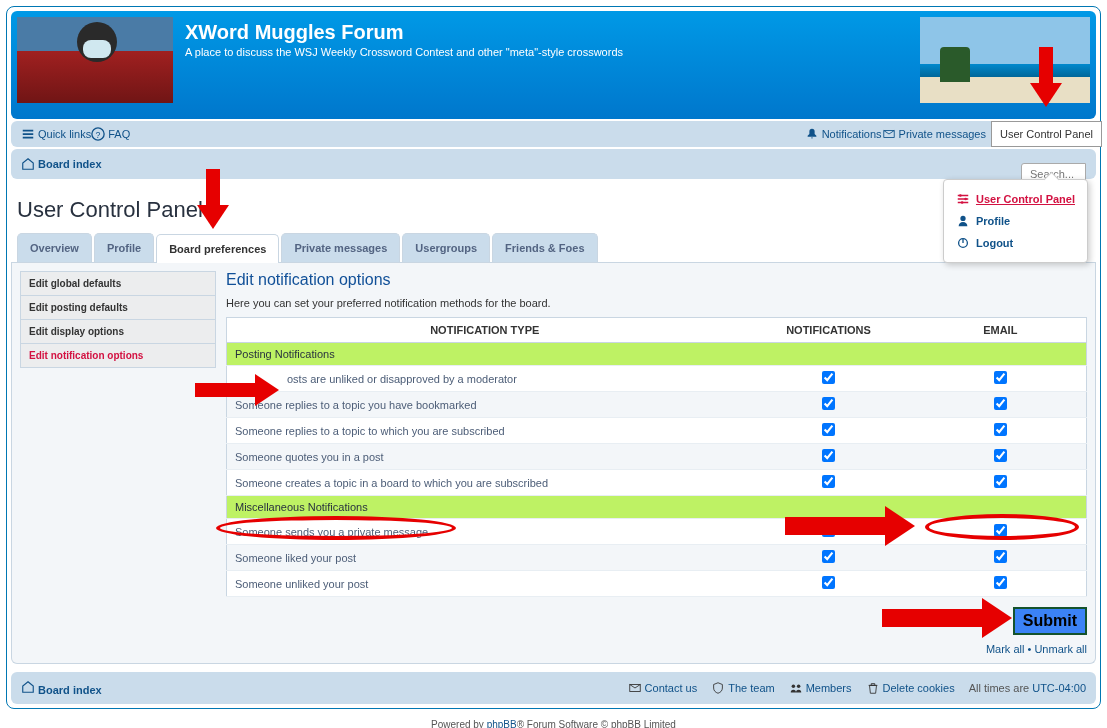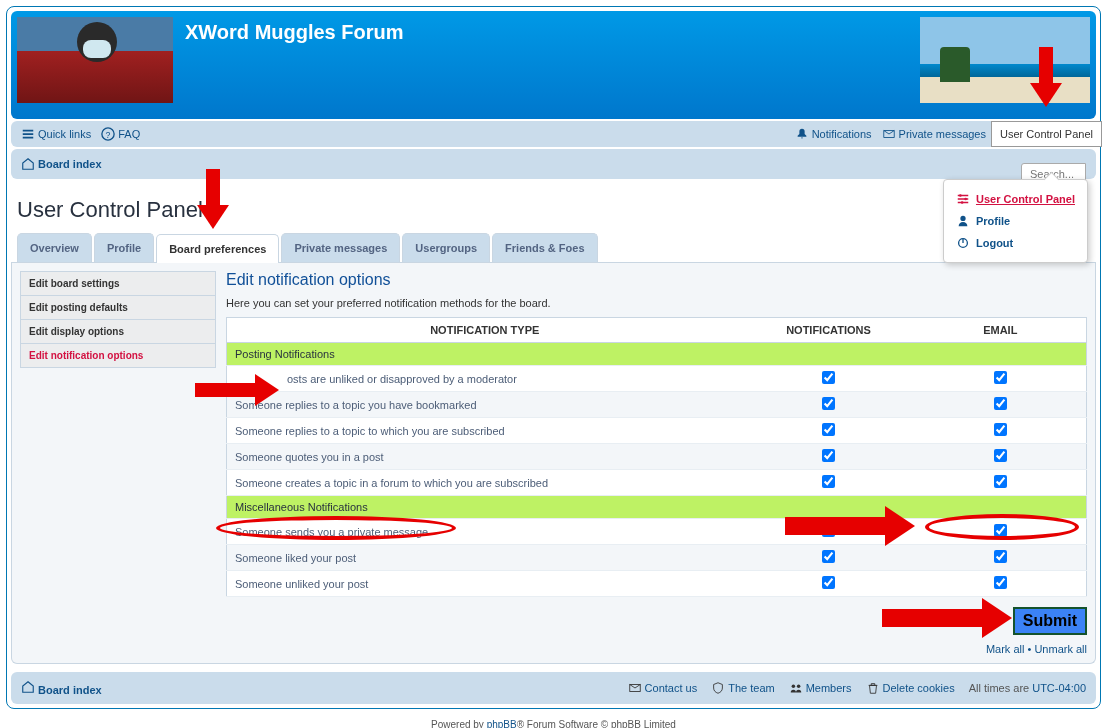--- a/index.html
+++ b/index.html
@@ -11,21 +11,21 @@
 .logo-inner { width: 100%; height: 100%; background: linear-gradient(to bottom, #4a7ba6 0%, #4a7ba6 40%, #a02020 40%, #701515 100%); }
 .logo-figure { position: absolute; left: 45px; top: 5px; width: 70px; height: 80px; }
 .logo-head { width: 40px; height: 40px; background: #2a2a2a; border-radius: 50%; margin: 0 auto; position: relative; }
 .logo-mask { width: 28px; height: 18px; background: #d0e8f0; border-radius: 8px; position: absolute; left: 6px; top: 18px; }
 .header-text { padding: 4px 12px; color: #fff; }
 .header-text h1 { font-family: "Trebuchet MS", Arial, sans-serif; font-size: 20px; font-weight: bold; }
 .header-text p { font-size: 11px; margin-top: 2px; }
 .header-img { position: absolute; right: 6px; top: 6px; width: 170px; height: 86px; background: linear-gradient(to bottom, #8ec5e8 0%, #8ec5e8 55%, #0088cc 55%, #006699 70%, #e8dfc5 70%, #e8dfc5 100%); }
 .header-img::before { content: ''; position: absolute; left: 20px; top: 30px; width: 30px; height: 35px; background: #2a5a2a; border-radius: 4px 4px 0 0; }
 .navbar { background: #cadceb; padding: 6px 10px; margin-top: 2px; border-radius: 6px; display: flex; justify-content: space-between; align-items: center; position: relative; }
-.nav-left, .nav-right { display: flex; gap: 10px; align-items: center; }
+.nav-left, .nav-right { display: flex; align-items: center; }
 .nav-link { color: #105289; text-decoration: none; font-size: 11px; display: inline-flex; align-items: center; gap: 3px; }
 .ucp-tooltip { position: absolute; right: -6px; top: 0px; background: #fff; border: 1px solid #999; padding: 6px 8px; font-size: 11px; z-index: 5; }
 .breadcrumbs { padding: 8px 10px; display: flex; justify-content: space-between; align-items: center; background: #cadceb; margin-top: 2px; border-radius: 6px; position: relative; }
 .breadcrumbs a { color: #105289; text-decoration: none; font-weight: bold; display: inline-flex; align-items: center; gap: 3px; font-size: 11px; }
 .search-box { position: absolute; right: 10px; top: 14px; }
 .search-box input { border: 1px solid #aaa; padding: 4px 8px; font-size: 11px; width: 65px; border-radius: 3px 0 0 3px; }
 .dropdown-menu { position: absolute; right: 8px; top: 30px; background: #fff; border: 1px solid #ccc; box-shadow: 2px 2px 6px rgba(0,0,0,0.2); padding: 8px 12px; border-radius: 4px; z-index: 10; min-width: 140px; }
 .dropdown-menu::before { content: ''; position: absolute; top: -6px; right: 30px; width: 10px; height: 10px; background: #fff; border-left: 1px solid #ccc; border-top: 1px solid #ccc; transform: rotate(45deg); }
 .dropdown-menu a { display: flex; align-items: center; gap: 6px; padding: 4px 0; color: #105289; text-decoration: none; font-size: 11px; }
 .dropdown-menu a.active { color: #d31141; text-decoration: underline; }
@@ -83,20 +83,21 @@
     <div class="header-logo">
       <div class="logo-inner"></div>
       <div class="logo-figure">
             <div class="logo-head">
               <div class="logo-mask"></div>
             </div>
           </div>
     </div>
     <div class="header-text">
       <h1>XWord Muggles Forum</h1>
+      <p>A place to discuss the WSJ Weekly Crossword Contest and other "meta"-style crosswords</p>
     </div>
     <div class="header-img"></div>
   </div>
 
   <div class="arrow arrow-down" style="right:38px; top:40px;">
         <div class="shaft"></div>
         <div class="head"></div>
       </div>
 
   <div class="navbar">
@@ -182,21 +183,21 @@
         <div class="tab">Profile</div>
         <div class="tab active">Board preferences</div>
         <div class="tab">Private messages</div>
         <div class="tab">Usergroups</div>
         <div class="tab">Friends &amp; Foes</div>
       </div>
 
   <div class="panel-body">
     <div class="side-menu">
       <ul id="side-menu">
-            <li>Edit board settings</li>
+            <li>Edit global defaults</li>
             <li>Edit posting defaults</li>
             <li>Edit display options</li>
             <li class="active">Edit notification options</li>
           </ul>
     </div>
     <div class="main-content">
       <h2>Edit notification options</h2>
       <p class="intro">Here you can set your preferred notification methods for the board.</p>
       <table class="notif">
         <thead>
@@ -224,21 +225,21 @@
                 <td>Someone replies to a topic to which you are subscribed</td>
                 <td class="chk-cell"><input type="checkbox" checked="" style=""></td>
                 <td class="chk-cell"><input type="checkbox" checked="" style=""></td>
               </tr>
               <tr class="rowalt">
                 <td>Someone quotes you in a post</td>
                 <td class="chk-cell"><input type="checkbox" checked="" style=""></td>
                 <td class="chk-cell"><input type="checkbox" checked="" style=""></td>
               </tr>
               <tr class="row">
-                <td>Someone creates a topic in a forum to which you are subscribed</td>
+                <td>Someone creates a topic in a board to which you are subscribed</td>
                 <td class="chk-cell"><input type="checkbox" checked="" style=""></td>
                 <td class="chk-cell"><input type="checkbox" checked="" style=""></td>
               </tr>
               <tr class="section">
                 <td colspan="3">Miscellaneous Notifications</td>
               </tr>
               <tr class="row">
                 <td>Someone sends you a private message</td>
                 <td class="chk-cell"><input type="checkbox" checked="" style=""></td>
                 <td class="chk-cell"><input type="checkbox" checked="" style=""></td>

